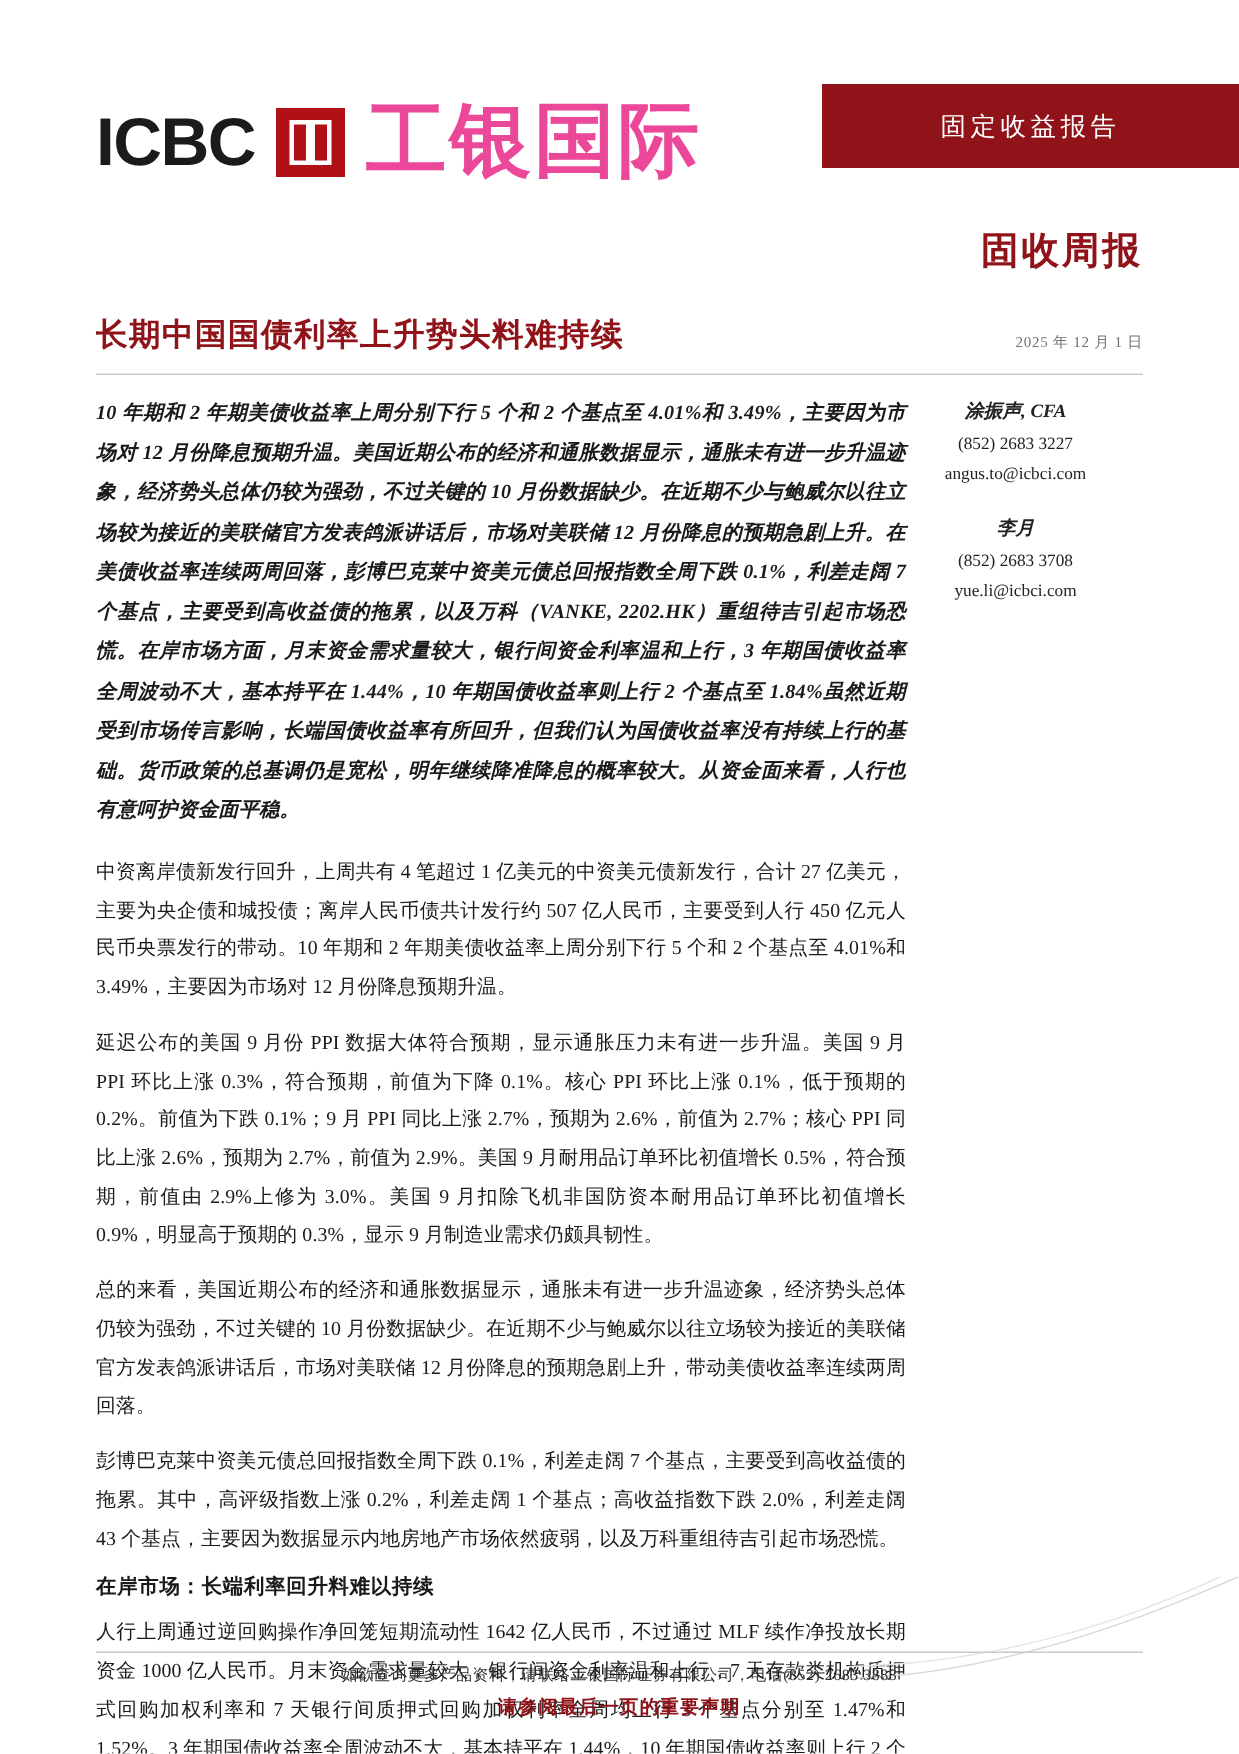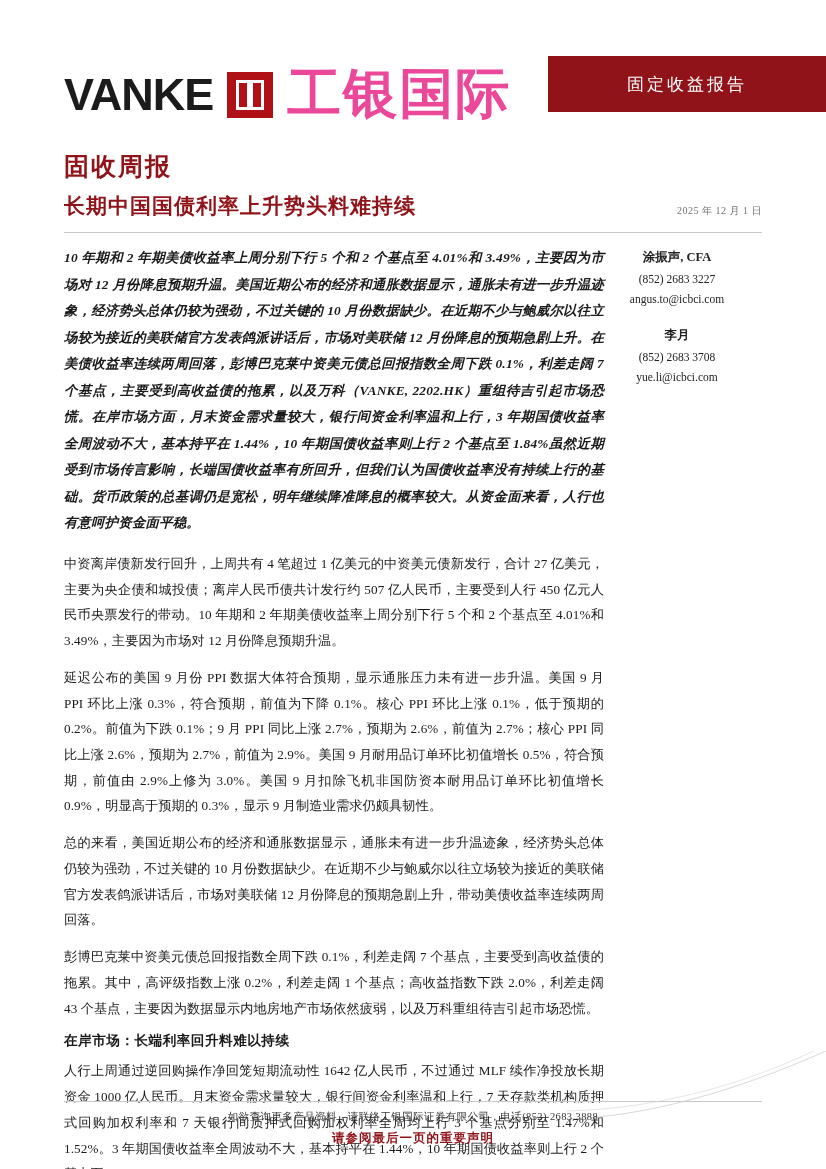--- a/index.html
+++ b/index.html
@@ -95,21 +95,22 @@
   
   .title-wrap {
     position: relative;
     margin: 18px 64px 0 64px;
   }
   .doc-title {
     font-size: 25px;
     font-weight: bold;
     color: #8f1318;
     letter-spacing: 2px;
-    margin-bottom: 9px;
+    margin-bottom: 26px;
+    text-align: right;
   }
   .doc-subtitle {
     font-size: 21px;
     font-weight: bold;
     color: #8f1318;
     letter-spacing: 1px;
   }
   .doc-date {
     position: absolute;
     right: 0;
@@ -166,20 +167,21 @@
     top: 2px;
     width: 170px;
     text-align: center;
     font-size: 11.5px;
     line-height: 1.75;
     color: #222;
   }
   .analyst-name {
     font-weight: bold;
     font-size: 12.5px;
+    font-style: italic;
   }
   .analyst-block { margin-bottom: 16px; }
   .analyst-email { font-family: "Liberation Serif", serif; }
 
   
   .footer {
     position: absolute;
     left: 64px;
     right: 64px;
     bottom: 22px;
@@ -212,21 +214,21 @@
     pointer-events: none;
   }
 </style>
 </head>
 <body>
 
 <div class="page">
 
   <div class="header">
     <div class="logo-block">
-      <span class="logo-icbc">VANKE</span>
+      <span class="logo-icbc">ICBC</span>
       <span class="logo-mark"></span>
       <span class="logo-cn">工银国际</span>
     </div>
     <div class="report-tag">固定收益报告</div>
   </div>
 
   <div class="title-wrap">
     <div class="doc-title">固收周报</div>
     <div class="doc-subtitle">长期中国国债利率上升势头料难持续</div>
     <div class="doc-date">2025 年 12 月 1 日</div>

